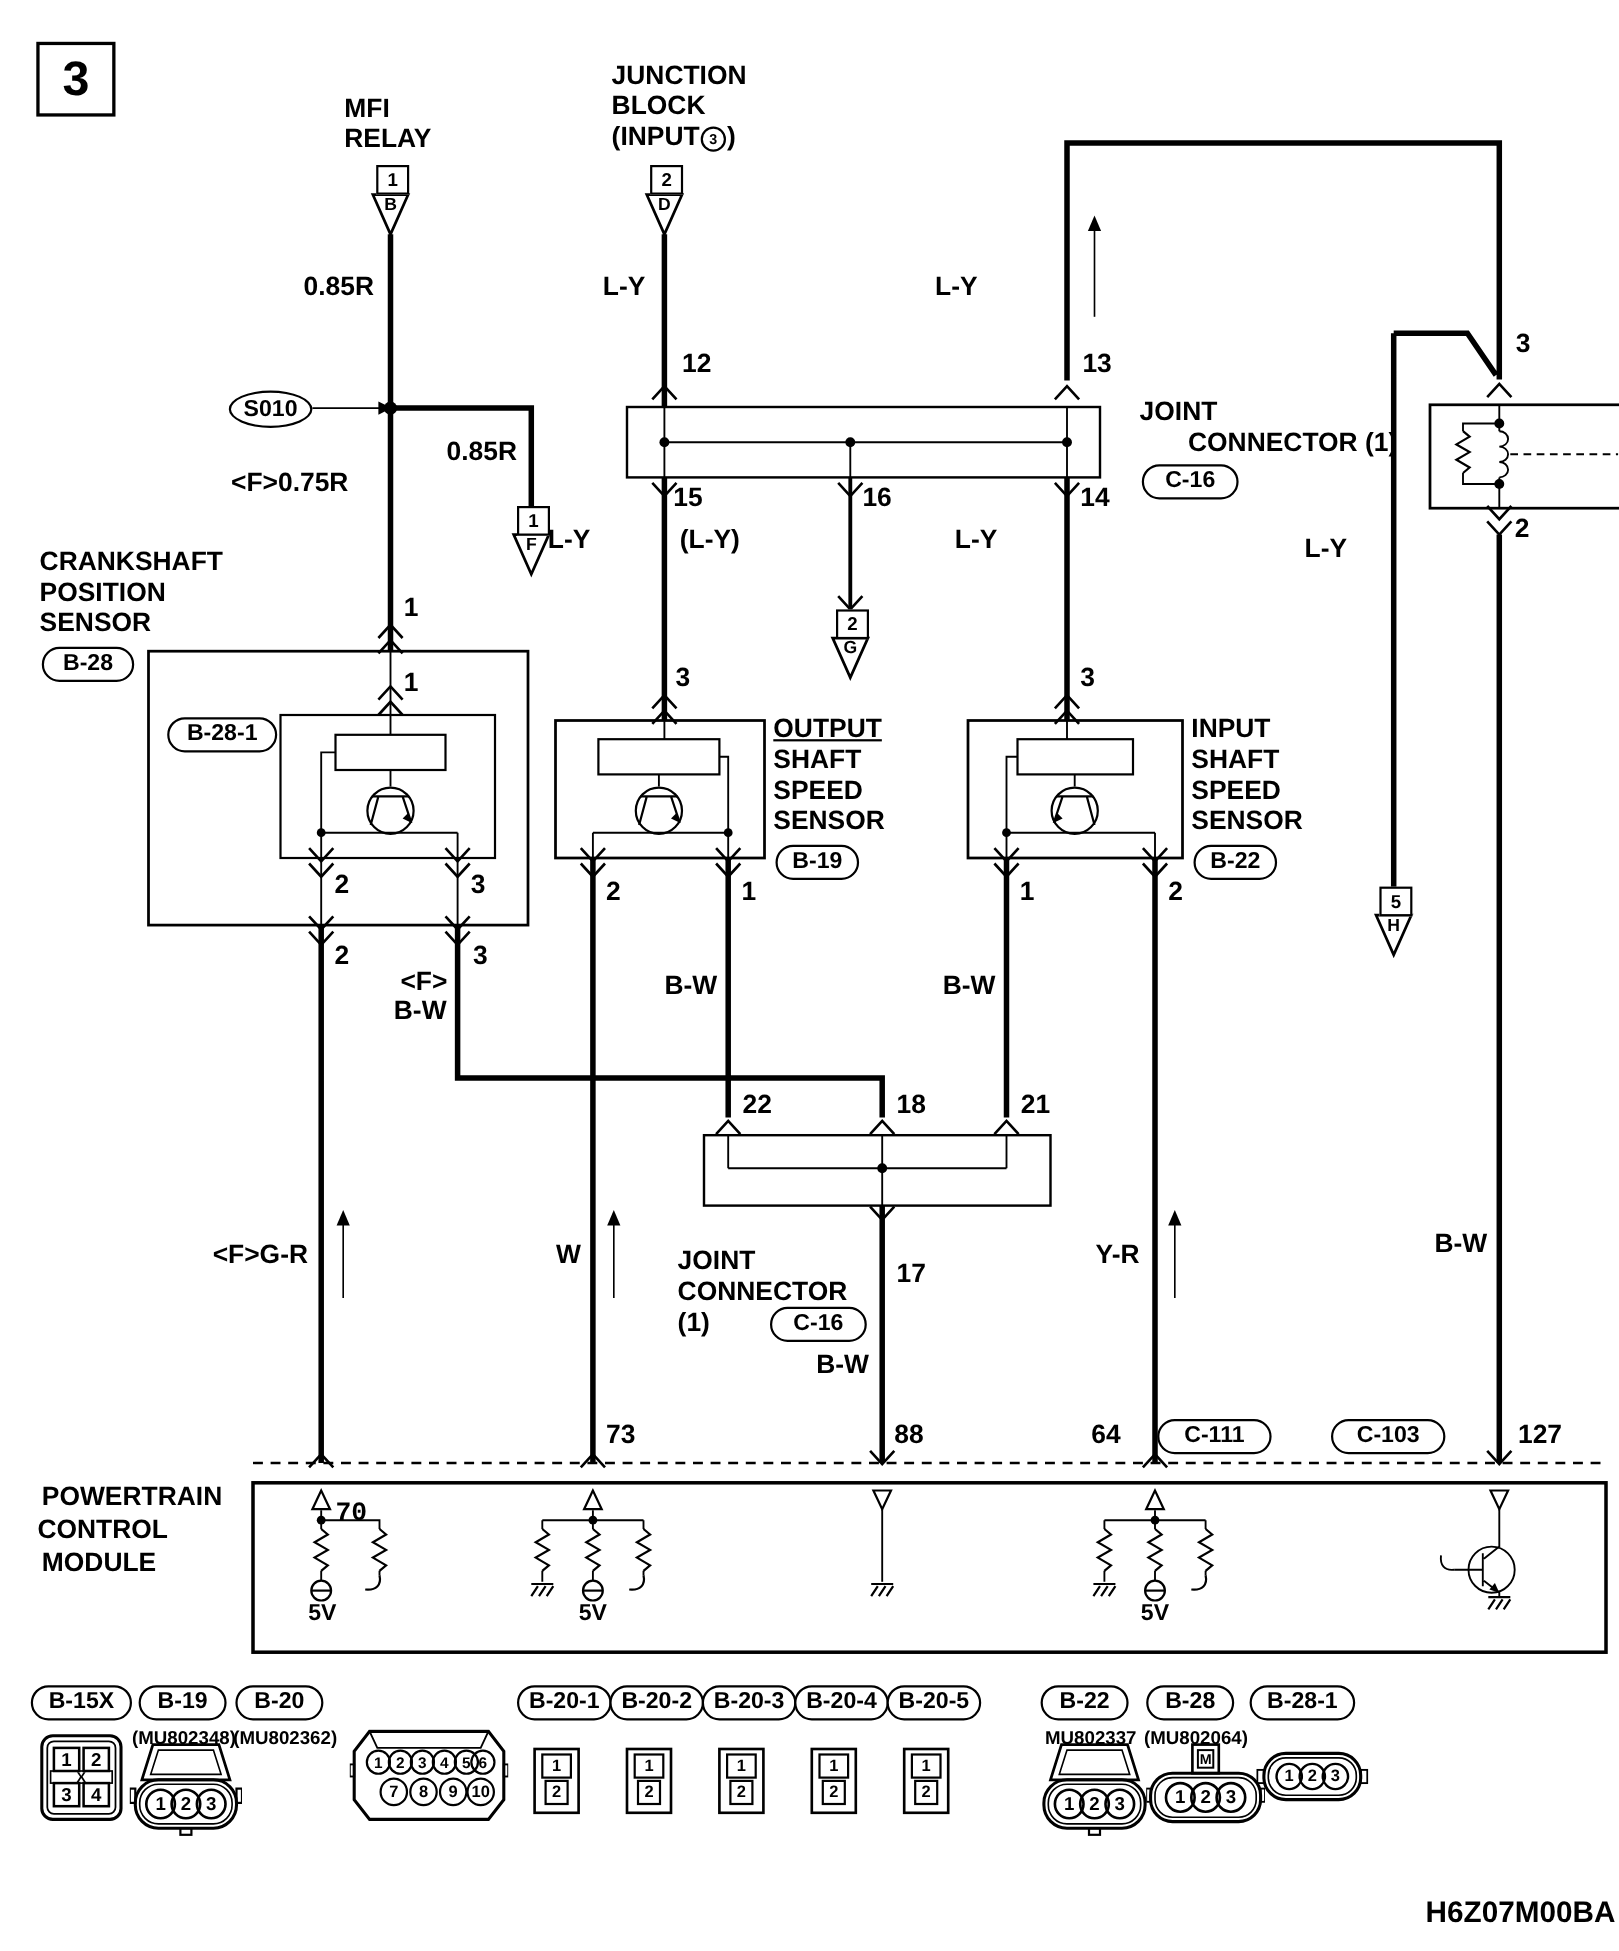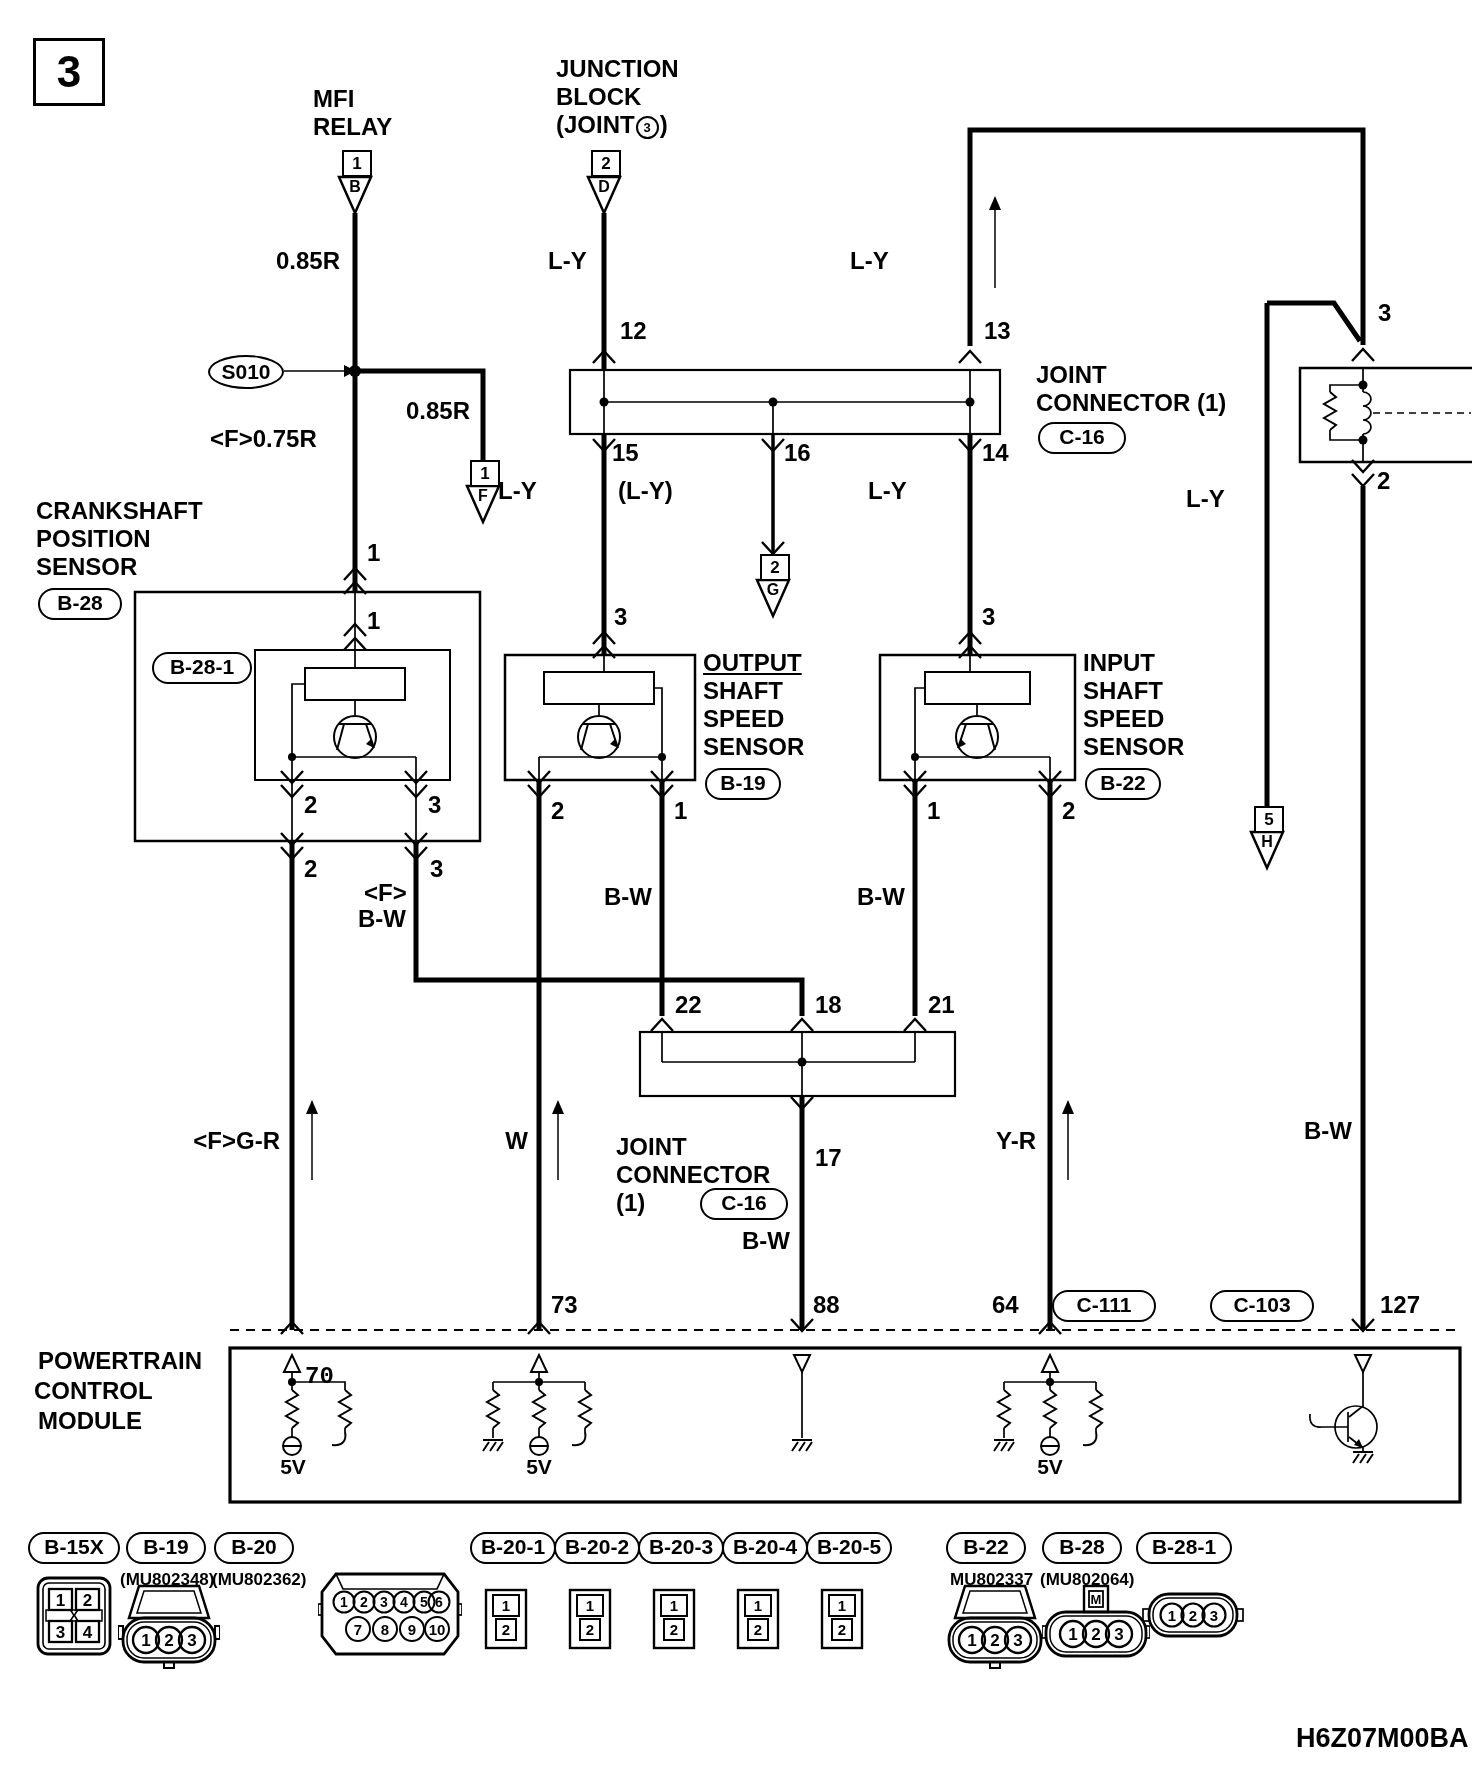--- a/index.html
+++ b/index.html
@@ -244,21 +244,21 @@
 <div class="pagebox" style="left:33px;top:38px;width:66px;height:62px;line-height:62px;">
   <span>3</span>
 </div>
 
 <div class="lbl" style="left:313px;top:86px;">MFI</div>
 <div class="lbl" style="left:313px;top:114px;">RELAY</div>
 
 <div class="lbl" style="left:556px;top:56px;">JUNCTION</div>
 <div class="lbl" style="left:556px;top:84px;">BLOCK</div>
 <div class="lbl" style="left:556px;top:112px;">
-  <span>(JOINT</span><span class="circnum">3</span><span>)</span>
+  <span>(INPUT</span><span class="circnum">3</span><span>)</span>
 </div>
 
 <div class="numbox" style="left:342px;top:150px;width:26px;height:23px;line-height:23px;">1</div>
 <div class="trilet" style="left:339px;top:178px;">B</div>
 
 <div class="numbox" style="left:591px;top:150px;width:26px;height:23px;line-height:23px;">2</div>
 <div class="trilet" style="left:588px;top:178px;">D</div>
 
 <div class="numbox" style="left:470px;top:460px;width:26px;height:23px;line-height:23px;">1</div>
 <div class="trilet" style="left:467px;top:487px;">F</div>
@@ -336,21 +336,21 @@
 <div class="lbl" style="left:703px;top:734px;">SENSOR</div>
 <div class="cap" style="left:705px;top:768px;width:72px;">B-19</div>
 
 <div class="lbl" style="left:1083px;top:650px;">INPUT</div>
 <div class="lbl" style="left:1083px;top:678px;">SHAFT</div>
 <div class="lbl" style="left:1083px;top:706px;">SPEED</div>
 <div class="lbl" style="left:1083px;top:734px;">SENSOR</div>
 <div class="cap" style="left:1085px;top:768px;width:72px;">B-22</div>
 
 <div class="lbl" style="left:1036px;top:362px;">JOINT</div>
-<div class="lbl" style="left:1036px;top:390px;text-align:center;">CONNECTOR (1)</div>
+<div class="lbl" style="left:1080px;top:390px;text-align:center;">CONNECTOR (1)</div>
 <div class="cap" style="left:1038px;top:422px;width:84px;">C-16</div>
 
 <div class="lbl" style="left:616px;top:1134px;">JOINT</div>
 <div class="lbl" style="left:616px;top:1162px;">CONNECTOR</div>
 <div class="lbl" style="left:616px;top:1190px;">(1)</div>
 <div class="cap" style="left:700px;top:1188px;width:84px;">C-16</div>
 
 <div class="cap" style="left:1052px;top:1290px;width:100px;">C-111</div>
 <div class="cap" style="left:1210px;top:1290px;width:100px;">C-103</div>
 

